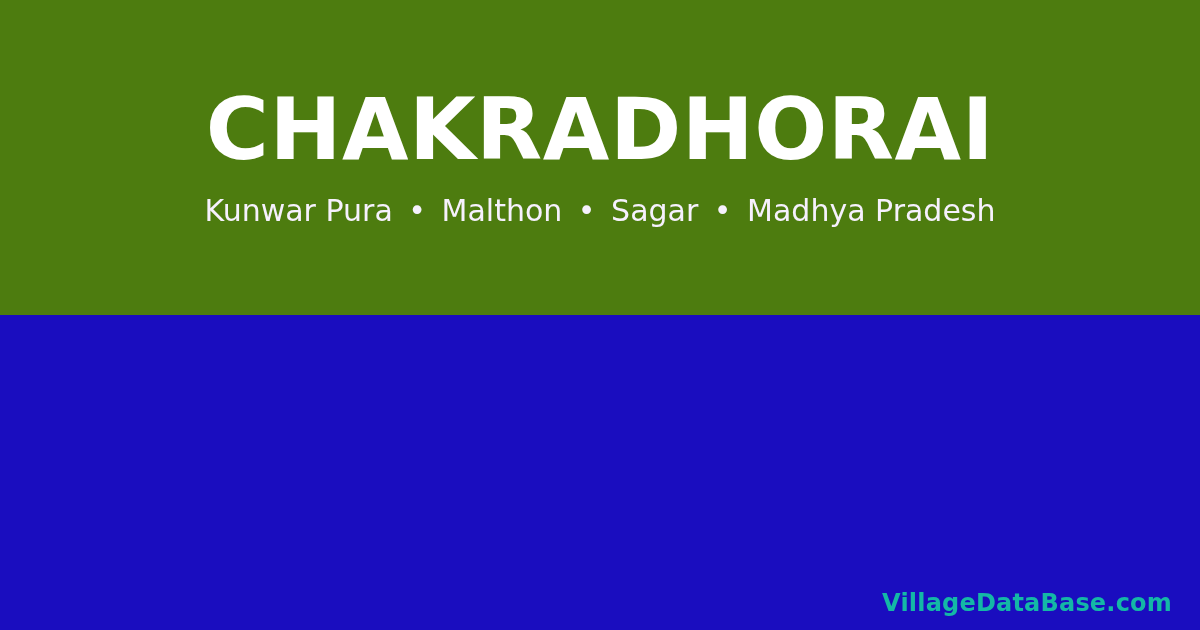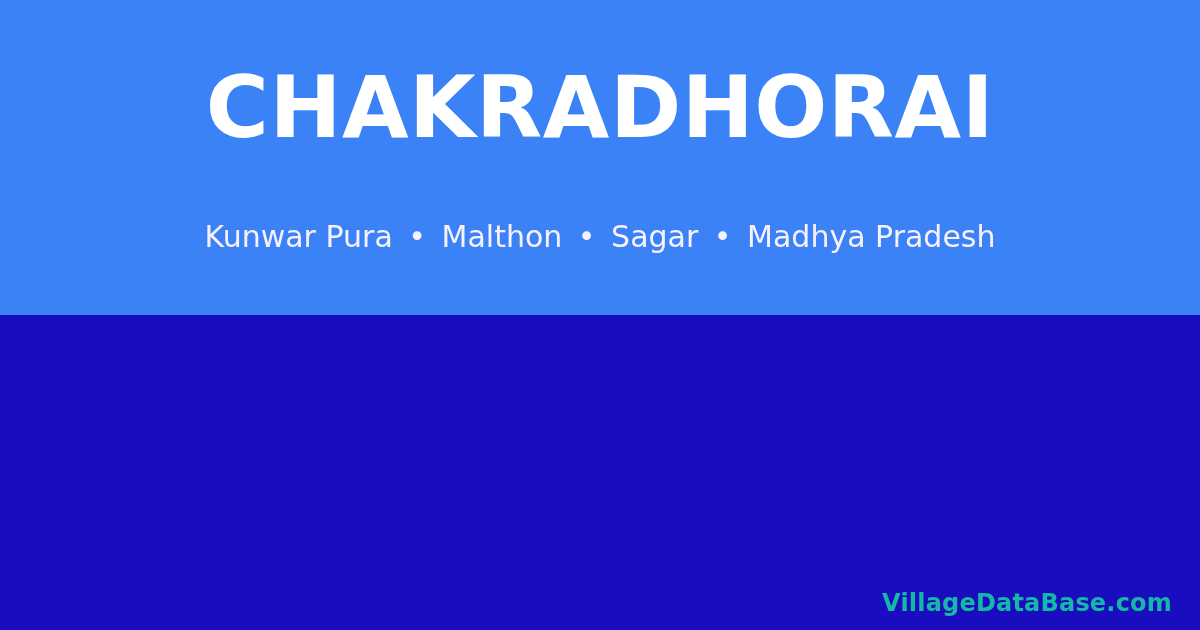--- a/index.html
+++ b/index.html
@@ -20,28 +20,27 @@
     height: 630px;
     display: flex;
     flex-direction: column;
   }
 
   
   .banner {
     position: relative;
     width: 100%;
     height: 315px;
-    background: #3b82f6;
+    background: #4d7c0f;
     box-sizing: border-box;
     display: flex;
     flex-direction: column;
     align-items: center;
     justify-content: flex-start;
-    padding-top: 64px;
-    gap: 48px;
+    padding-top: 86px;
   }
   .village-title {
     margin: 0;
     color: #ffffff;
     font-size: 86px;
     line-height: 1;
     font-weight: 800;
     letter-spacing: 0.5px;
     text-align: center;
     white-space: nowrap;

